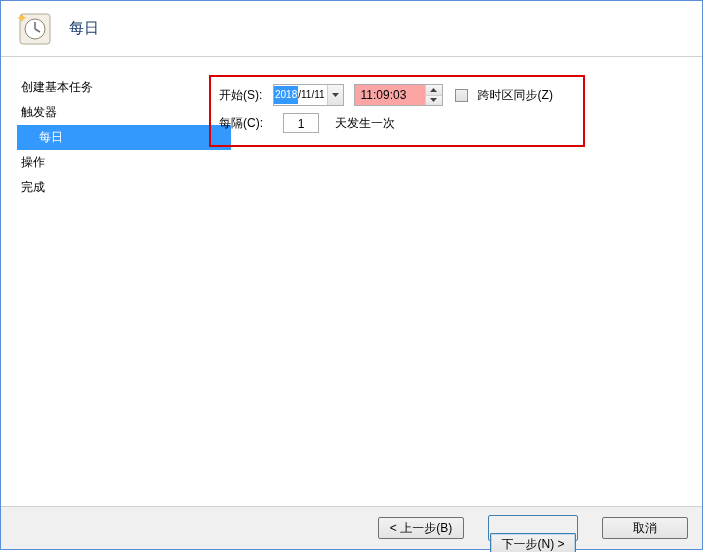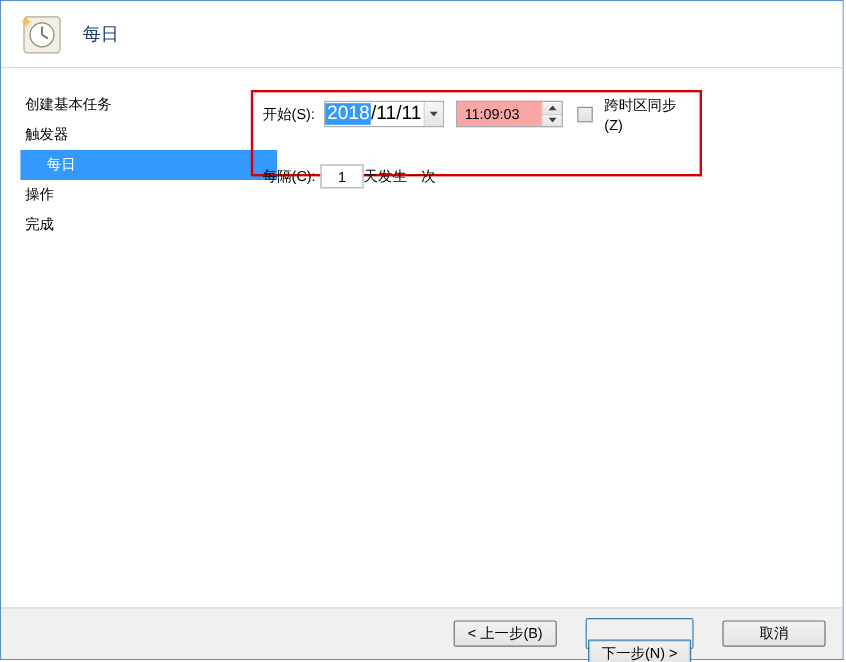--- a/index.html
+++ b/index.html
@@ -131,21 +131,21 @@
     height: 24px;
   }
   .row1 .lbl { width: 48px; }
 
   .date-box {
     display: inline-flex;
     align-items: center;
     height: 20px;
     border: 1px solid #abadb3;
     background: #fff;
-    font-size: 16px;
+    font-size: 10px;
   }
   .date-sel {
     background: #3399ff;
     color: #fff;
     padding: 0 1px;
     display: inline-block;
     height: 18px;
     line-height: 18px;
   }
   .date-rest {
@@ -204,23 +204,23 @@
     border: 1px solid #8e8f8f;
     box-sizing: border-box;
     display: inline-block;
     margin-left: 6px;
     margin-right: 4px;
   }
 
   .row2 {
     display: flex;
     align-items: center;
-    gap: 0;
+    gap: 16px;
     height: 24px;
-    margin-top: 28px;
+    margin-top: 4px;
   }
   .row2 .lbl { width: 48px; }
 
   .num-box {
     width: 36px;
     height: 20px;
     border: 1px solid #abadb3;
     background: #fff;
     text-align: center;
     line-height: 20px;

